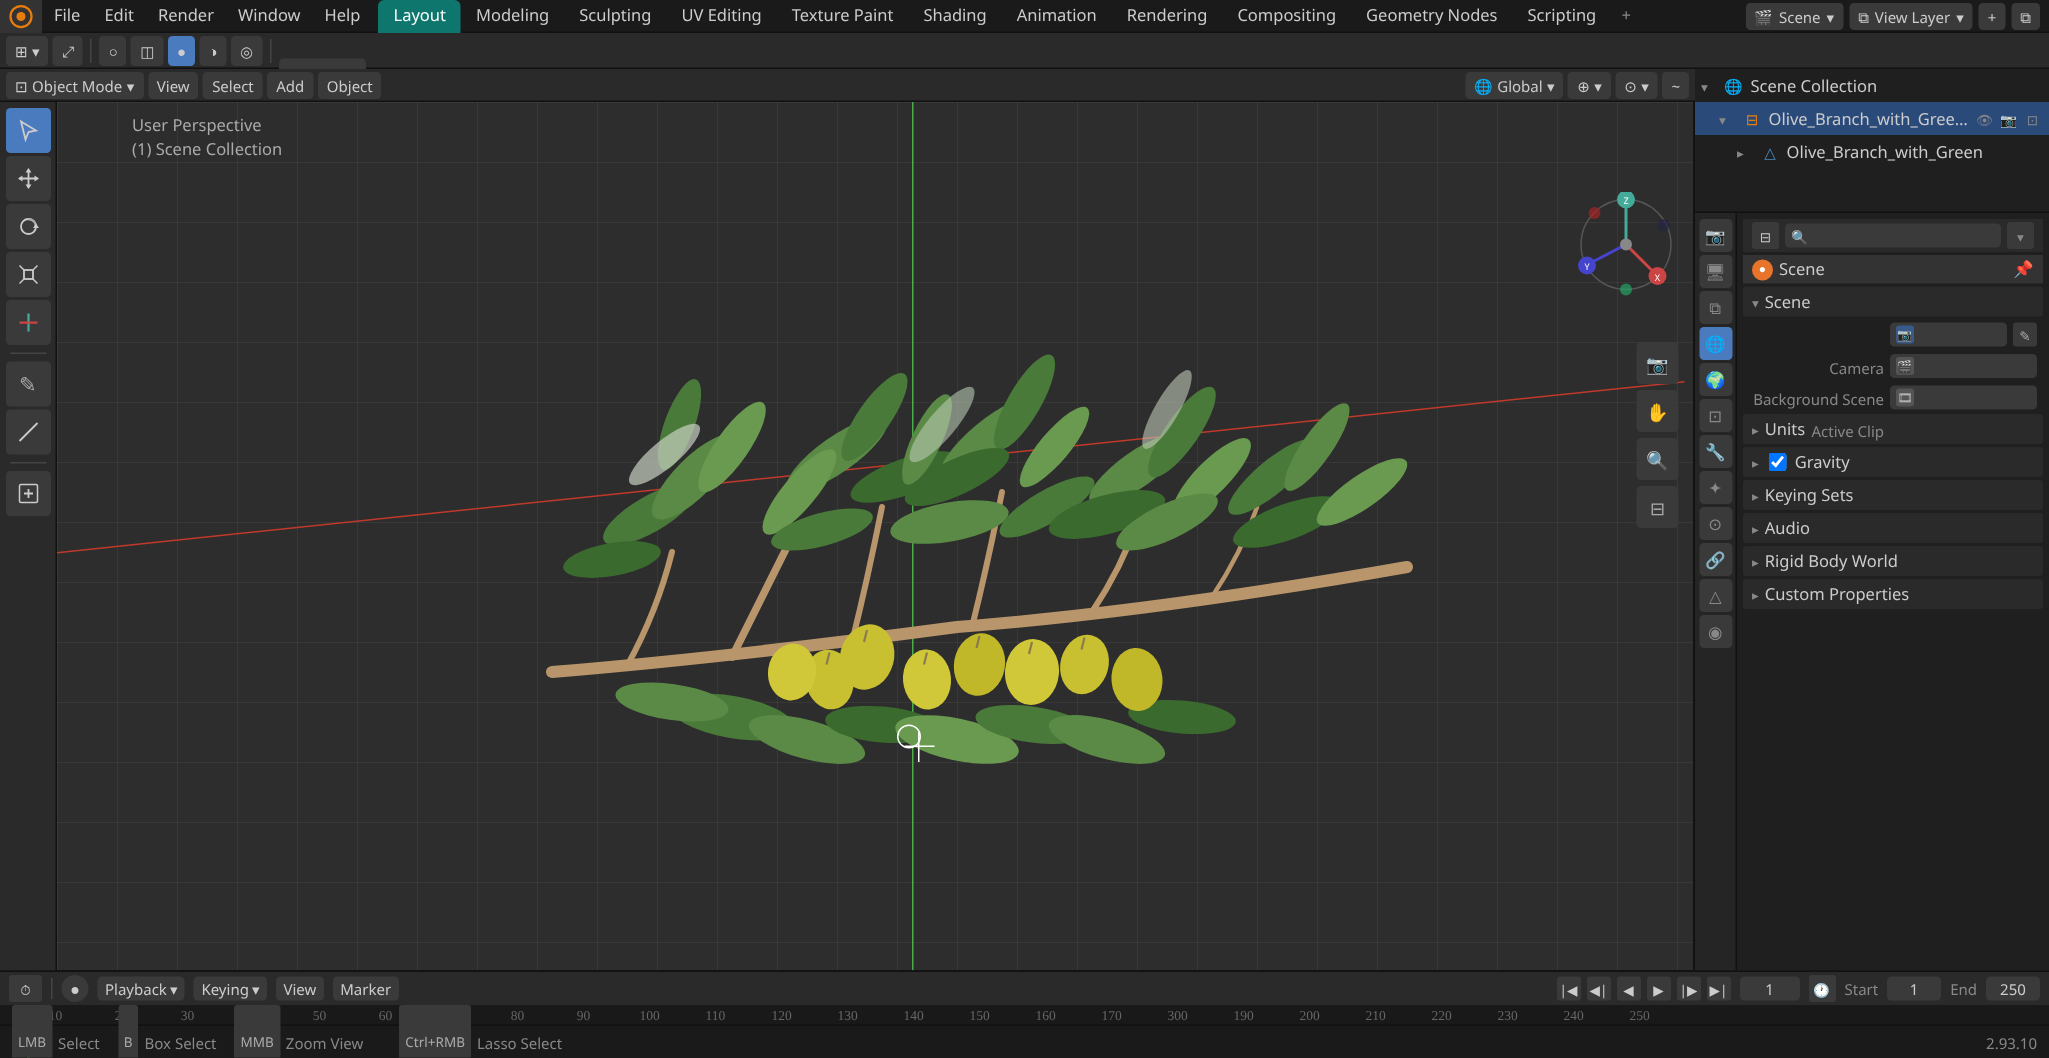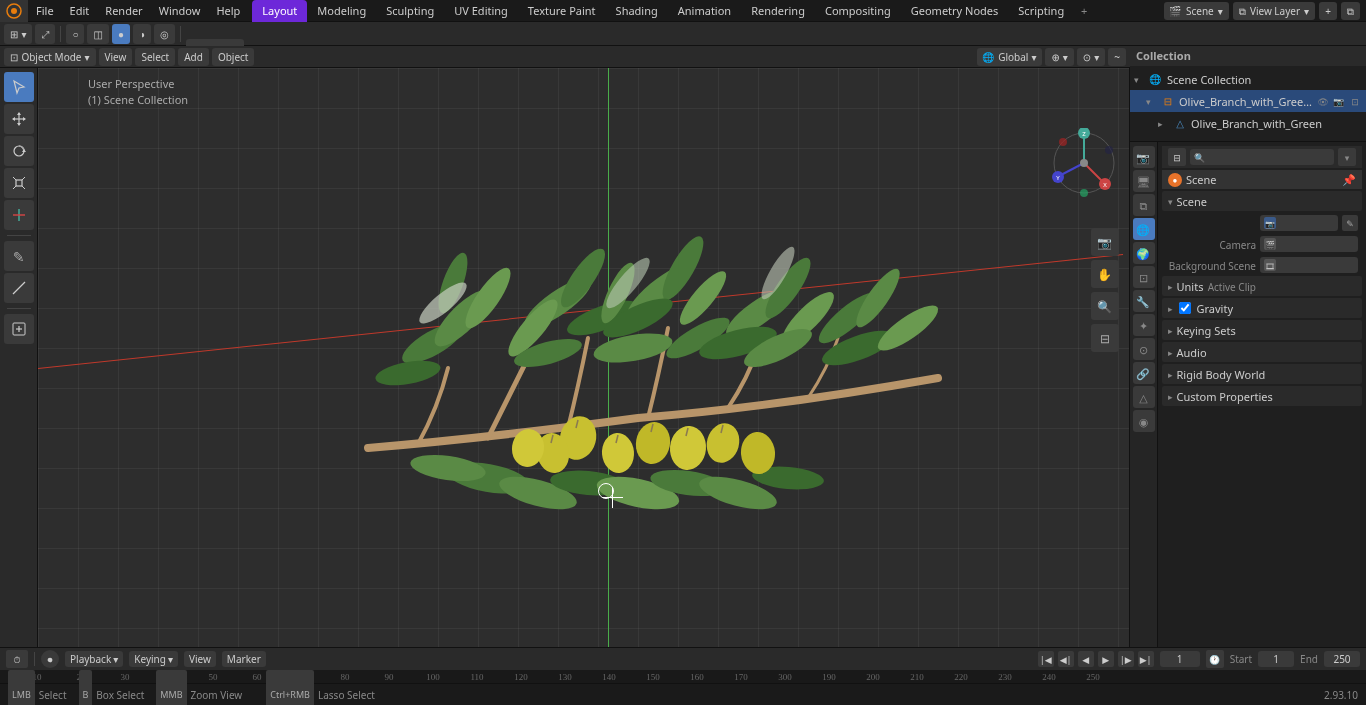--- a/index.html
+++ b/index.html
@@ -53,21 +53,21 @@
       padding: 0 10px;
       height: 22px;
       display: flex;
       align-items: center;
       cursor: pointer;
       color: #ccc;
       font-size: 11px;
       border-radius: 4px 4px 0 0;
     }
     .workspace-tab.active {
-      background: #6d28d9;
+      background: #0f766e;
       color: #fff;
     }
     .tab-plus {
       width: 20px;
       height: 22px;
       display: flex;
       align-items: center;
       justify-content: center;
       cursor: pointer;
       color: #888;
@@ -897,23 +897,20 @@
       </div>
       <div class="outliner-filter">
         <svg width="12" height="12" viewBox="0 0 12 12">
             <line x1="2" y1="3" x2="10" y2="3" stroke="#888" stroke-width="1"></line>
             <line x1="3" y1="6" x2="9" y2="6" stroke="#888" stroke-width="1"></line>
             <line x1="4" y1="9" x2="8" y2="9" stroke="#888" stroke-width="1"></line>
           </svg>
       </div>
     </div>
 
-    <div class="collection-header">
-      <span>Collection</span>
-    </div>
     <div class="outliner-body">
 
       <div class="outliner-item">
         <span class="expand-icon">▾</span>
         <span class="item-icon" style="color:#e87d0d;">🌐</span>
         <span class="item-name">Scene Collection</span>
       </div>
 
       <div class="outliner-item selected" style="padding-left:16px;">
         <span class="expand-icon">▾</span>

